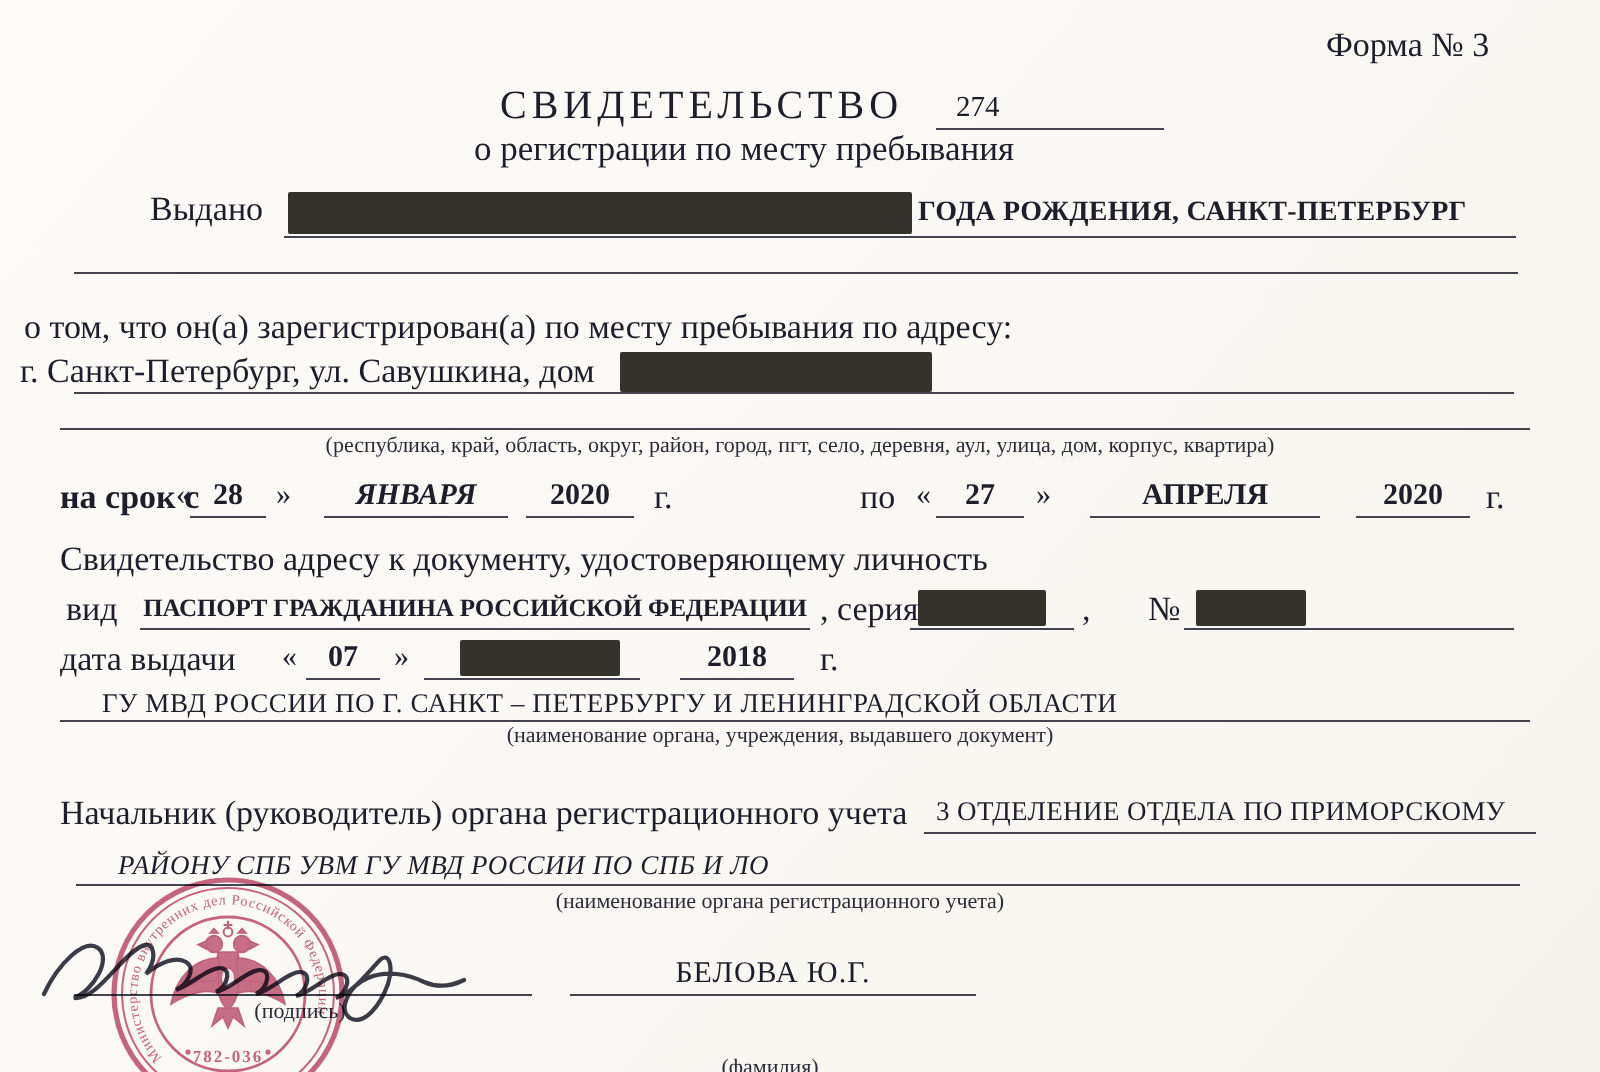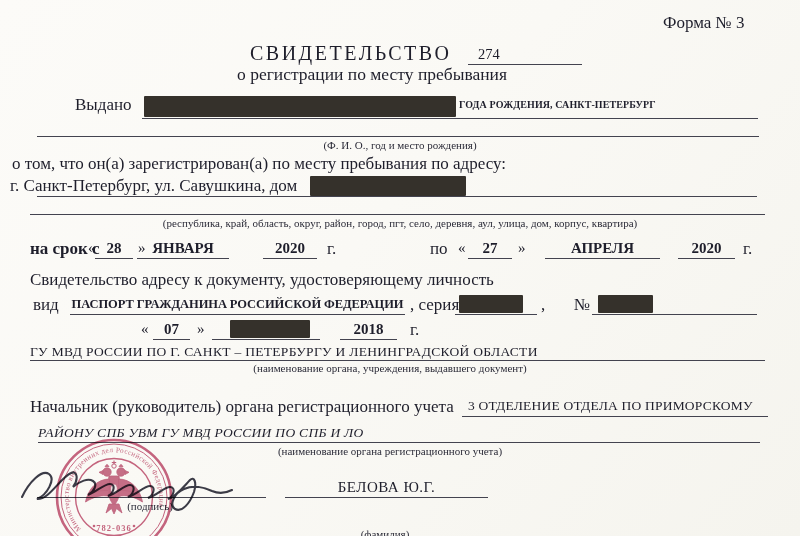--- a/index.html
+++ b/index.html
@@ -7,22 +7,22 @@
   .page{
     position:relative;width:800px;height:536px;overflow:hidden;
     background:linear-gradient(130deg,#fcfbf8 0%,#faf9f5 45%,#f5f4ee 100%);
     font-family:"Liberation Serif","DejaVu Serif",serif;
     color:#1e1e2b;
   }
   .abs{position:absolute;white-space:nowrap;}
   .t{font-size:17px;}
   .ttl{font-size:20px;letter-spacing:2.5px;}
   .sub{font-size:17.5px;}
-  .capsline{font-size:13.5px;letter-spacing:0.3px;}
-  .boldcaps{font-size:10px;font-weight:bold;letter-spacing:0.1px;}
+  .capsline{font-size:13.5px;letter-spacing:0.3px;margin-left:21px;}
+  .boldcaps{font-size:14px;font-weight:bold;letter-spacing:0.1px;}
   .cap{font-size:11px;color:#2b2b38;text-align:center;}
   .ln{position:absolute;border-bottom:1.3px solid #43434f;height:0;}
   .cell{position:absolute;border-bottom:1.3px solid #43434f;text-align:center;
         font-weight:bold;font-size:15px;height:20px;line-height:20px;}
   .cell.plain{font-weight:normal;}
   .bar{position:absolute;background:#35312b;border-radius:1px;}
   .q{font-size:15px;}
   .stamp{position:absolute;left:54px;top:437px;width:120px;height:120px;
          mix-blend-mode:multiply;opacity:0.86;filter:blur(0.3px);}
   .sig{position:absolute;left:16px;top:455px;width:252px;height:62px;
@@ -38,34 +38,33 @@
   <div class="abs ttl" style="left:250px;top:42px;">СВИДЕТЕЛЬСТВО</div>
   <div class="cell plain" style="left:468px;top:44px;width:104px;text-align:left;padding-left:10px;font-size:14.5px;">274</div>
   <div class="abs sub" style="left:237px;top:64px;">о регистрации по месту пребывания</div>
 
   <div class="abs t" style="left:75px;top:95px;">Выдано</div>
   <div class="abs" style="left:142px;top:96px;width:616px;height:22px;border-bottom:1.3px solid #43434f;">
     <span class="bar" style="left:2px;bottom:1px;width:312px;height:21px;"></span>
     <span class="abs boldcaps" style="left:317px;top:3px;">ГОДА РОЖДЕНИЯ, САНКТ-ПЕТЕРБУРГ</span>
   </div>
   <div class="ln" style="left:37px;top:136px;width:722px;"></div>
-  <div class="abs cap" style="left:150px;top:139px;width:500px;">(Ф. И. О., год и место рождения)</div>
 
   <div class="abs t" style="left:12px;top:154px;">о том, что он(а) зарегистрирован(а) по месту пребывания по адресу:</div>
   <div class="abs t" style="left:10px;top:176px;">г. Санкт-Петербург, ул. Савушкина, дом</div>
   <span class="bar" style="left:310px;top:176px;width:156px;height:20px;"></span>
   <div class="ln" style="left:37px;top:196px;width:720px;"></div>
   <div class="ln" style="left:30px;top:214px;width:735px;"></div>
   <div class="abs cap" style="left:80px;top:217px;width:640px;">(республика, край, область, округ, район, город, пгт, село, деревня, аул, улица, дом, корпус, квартира)</div>
 
   <div class="abs t" style="left:30px;top:239px;font-weight:bold;">на срок с</div>
   <span class="abs q" style="left:88px;top:240px;">«</span>
   <div class="cell" style="left:95px;top:238px;width:38px;text-align:center;">28</div>
   <span class="abs q" style="left:138px;top:240px;">»</span>
-  <div class="cell" style="left:137px;top:238px;width:92px;">ЯНВАРЯ</div>
+  <div class="cell" style="left:162px;top:238px;width:92px;font-style:italic;">ЯНВАРЯ</div>
   <div class="cell" style="left:263px;top:238px;width:54px;">2020</div>
   <span class="abs t" style="left:327px;top:239px;">г.</span>
   <span class="abs t" style="left:430px;top:239px;">по</span>
   <span class="abs q" style="left:458px;top:240px;">«</span>
   <div class="cell" style="left:468px;top:238px;width:44px;">27</div>
   <span class="abs q" style="left:518px;top:240px;">»</span>
   <div class="cell" style="left:545px;top:238px;width:115px;">АПРЕЛЯ</div>
   <div class="cell" style="left:678px;top:238px;width:57px;">2020</div>
   <span class="abs t" style="left:743px;top:239px;">г.</span>
 
@@ -75,20 +74,21 @@
   <span class="abs t" style="left:410px;top:295px;">, серия</span>
   <div class="cell" style="left:455px;top:294px;width:82px;">
     <span class="bar" style="left:4px;bottom:1px;width:64px;height:18px;"></span>
   </div>
   <span class="abs t" style="left:541px;top:295px;">,</span>
   <span class="abs t" style="left:574px;top:295px;">№</span>
   <div class="cell" style="left:592px;top:294px;width:165px;">
     <span class="bar" style="left:6px;bottom:1px;width:55px;height:18px;"></span>
   </div>
 
+  <div class="abs t" style="left:30px;top:320px;">дата выдачи</div>
   <span class="abs q" style="left:141px;top:321px;">«</span>
   <div class="cell" style="left:153px;top:319px;width:37px;">07</div>
   <span class="abs q" style="left:197px;top:321px;">»</span>
   <div class="cell" style="left:212px;top:319px;width:108px;">
     <span class="bar" style="left:18px;bottom:1px;width:80px;height:18px;"></span>
   </div>
   <div class="cell" style="left:340px;top:319px;width:57px;">2018</div>
   <span class="abs t" style="left:410px;top:320px;">г.</span>
 
   <div class="abs capsline" style="left:30px;top:344px;">ГУ МВД РОССИИ ПО Г. САНКТ – ПЕТЕРБУРГУ И ЛЕНИНГРАДСКОЙ ОБЛАСТИ</div>

